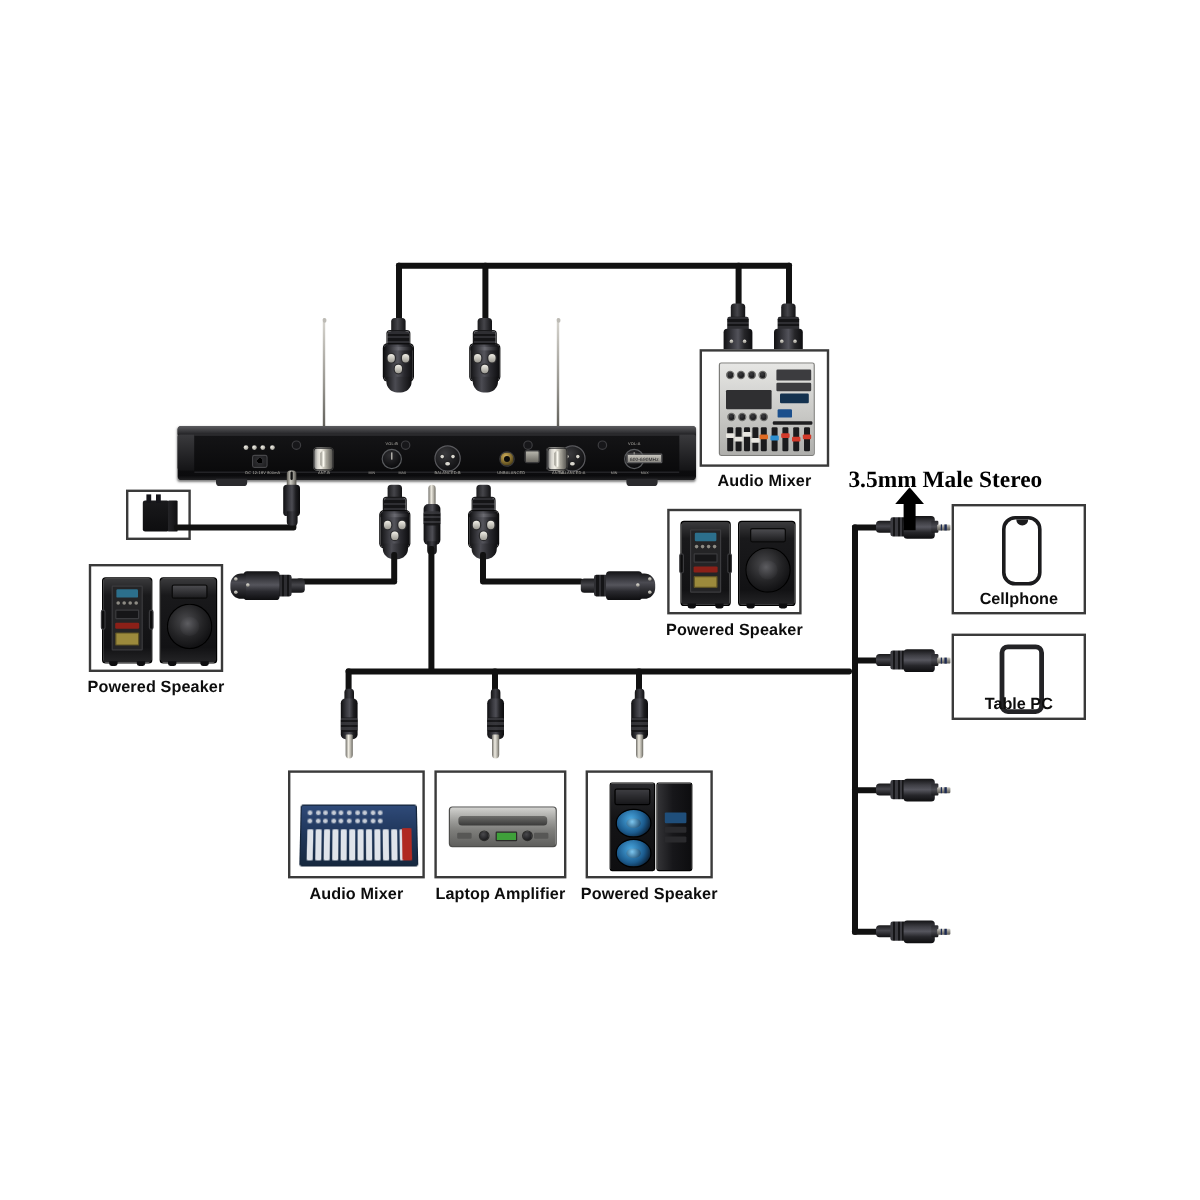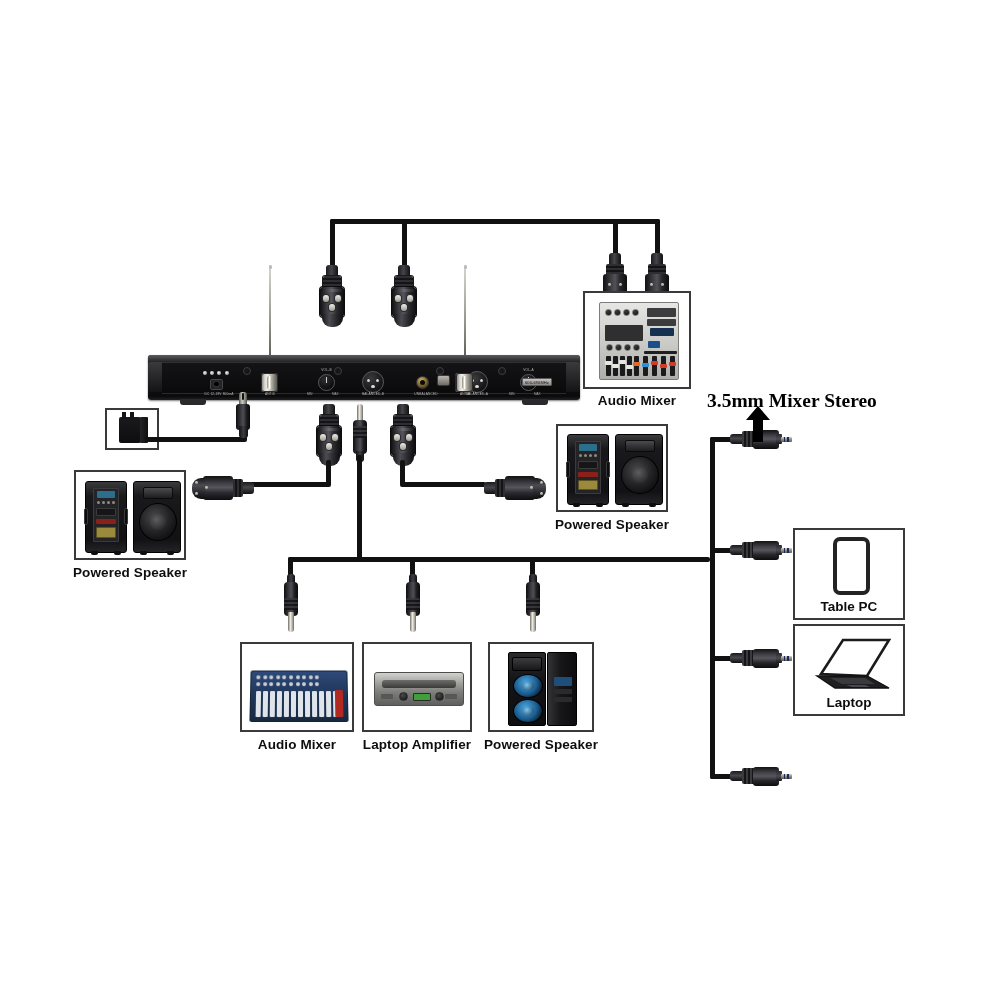--- a/index.html
+++ b/index.html
@@ -876,34 +876,27 @@
     <div class="strain"></div>
       <div class="grip"></div>
       <div class="body"></div>
       <div class="neck"></div>
       <div class="shaft"></div>
   </div>
 
   <svg class="uparrow" style="left:745px;top:406px;" width="26" height="36" viewBox="0 0 26 36">
     <polygon points="13,0 25,14 18,14 18,36 8,36 8,14 1,14" fill="#000"></polygon>
   </svg>
-  <div class="bigtitle" style="left:707px;top:390px;">3.5mm Mixer Stereo</div>
-
-
-  <div class="devbox" style="left:793px;top:528px;width:112px;height:92px;">
+  <div class="bigtitle" style="left:707px;top:390px;">3.5mm Male Stereo</div>
+
+  <div class="devbox" style="left:793px;top:420px;width:112px;height:92px;">
+    <div class="phone" style="position:absolute;left:40px;top:8px;width:33px;height:58px;"></div>
+    <div class="capin">Cellphone</div>
+  </div>
+
+  <div class="devbox" style="left:793px;top:528px;width:112px;height:72px;">
     <div class="tablet" style="position:absolute;left:38px;top:7px;width:37px;height:58px;"></div>
     <div class="capin">Table PC</div>
   </div>
 
-  <div class="devbox" style="left:793px;top:624px;width:112px;height:92px;">
-    <div class="laptop" style="position:absolute;left:14px;top:10px;width:86px;height:56px;">
-      <svg width="86" height="56" viewBox="0 0 86 56">
-        <polygon points="12,38 34,4 80,4 58,40" fill="#ffffff" stroke="#1b1b1d" stroke-width="2.6"></polygon>
-        <polygon points="8,40 58,40 80,52 26,52" fill="#1f1f22" stroke="#111" stroke-width="1.4"></polygon>
-        <polygon points="21,42 56,42 66,48 33,48" fill="#3a3a3e"></polygon>
-        <polygon points="37,49 56,49 61,51 43,51" fill="#4a4a4e"></polygon>
-      </svg>
-    </div>
-    <div class="capin">Laptop</div>
-  </div>
 
 
 </div>
 
 </body></html>

